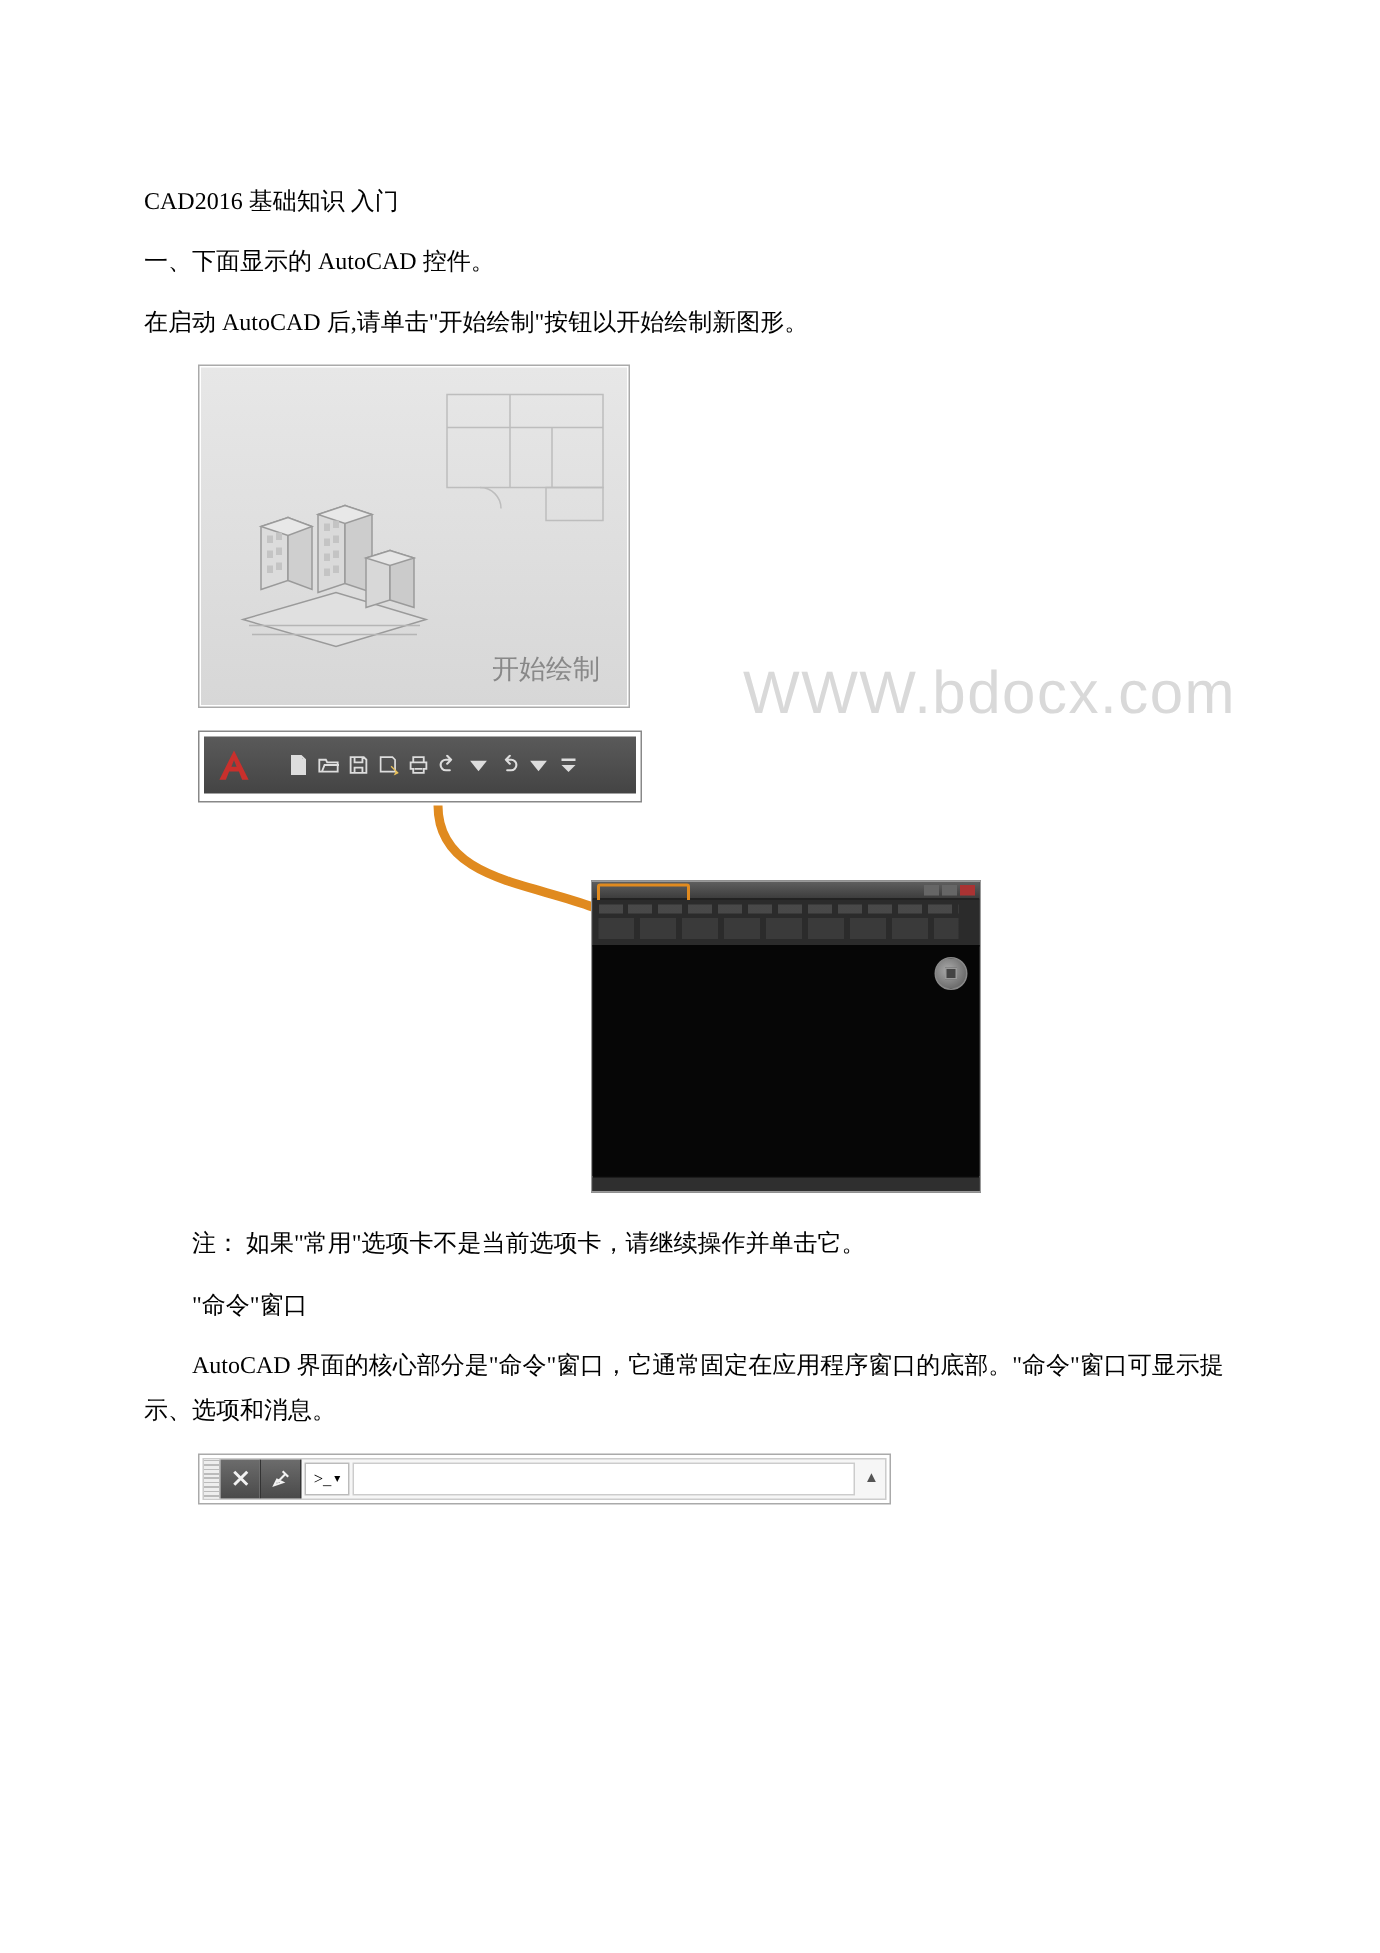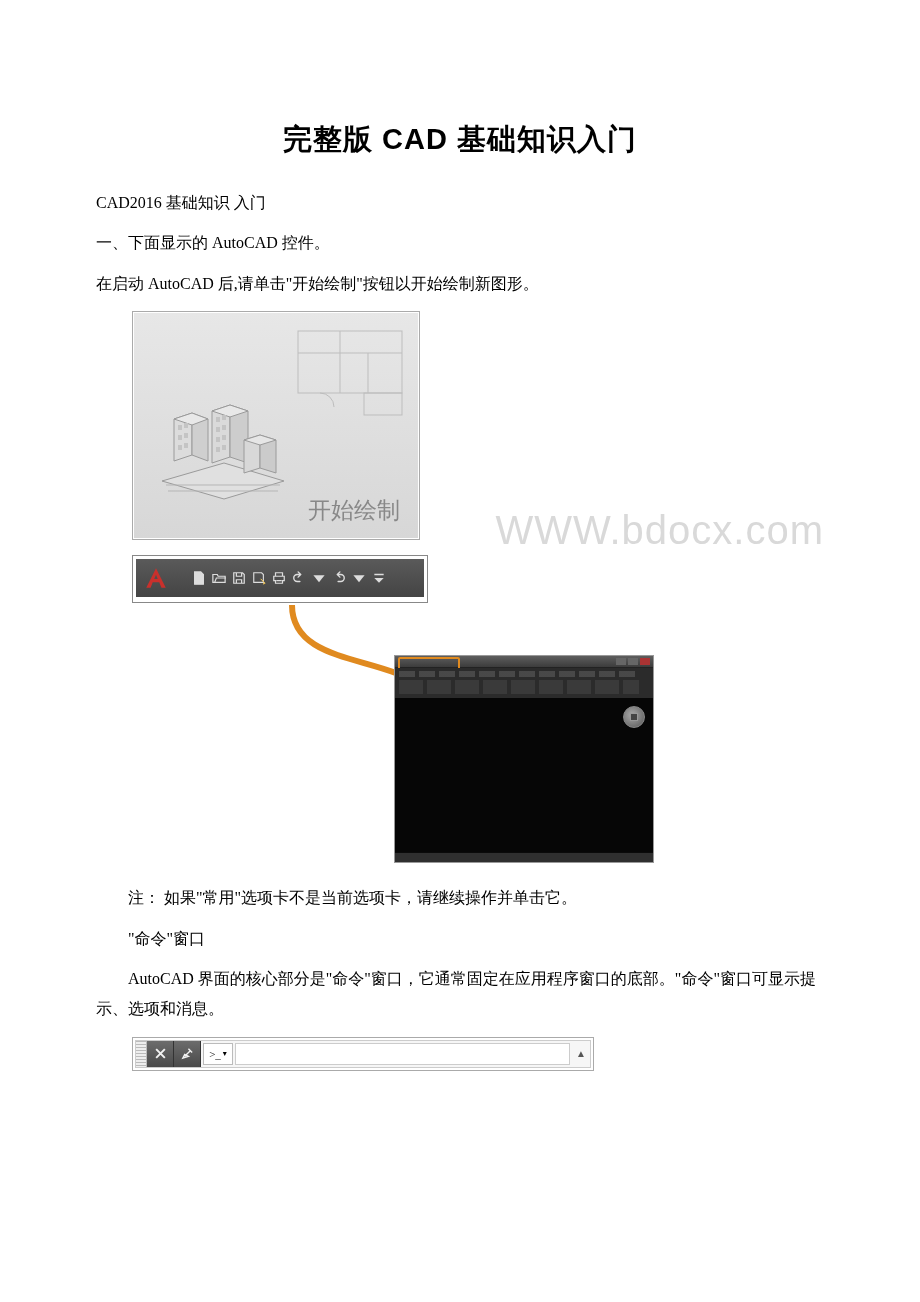--- a/index.html
+++ b/index.html
@@ -51,21 +51,21 @@
   
   .fig1-wrap { border: 1px solid #aaa; width: 286px; background: #fff; }
   .fig1 {
     width: 284px; height: 225px; margin: 1px;
     background: linear-gradient(#e7e7e7, #d7d7d7);
     position: relative;
     font-family: "SimSun", serif;
   }
   .fig1 .label {
     position: absolute; right: 18px; bottom: 12px;
-    font-size: 23px; color: #888;
+    font-size: 18px; color: #888;
   }
   .fig1 svg { position: absolute; left: 0; top: 0; }
 
   
   .fig2 { width: 522px; position: relative; height: 310px; }
   .qat {
     position: absolute; left: 0; top: 0;
     width: 294px; height: 46px;
     border: 1px solid #888; background: #fff;
   }
@@ -123,21 +123,20 @@
     background:linear-gradient(#6c6c6c,#4a4a4a); border-right:1px solid #333; color:#f2f2f2; }
   .fig3 .btn svg{width:13px;height:13px;}
   .fig3 .prompt { width:28px; display:flex; align-items:center; justify-content:center; background:#fff; border:1px solid #bbb; margin:2px; font-size:11px; }
   .fig3 .input { flex:1; background:#fff; margin:2px 2px 2px 0; border:1px solid #ccc; }
   .fig3 .tri { width:18px; display:flex; align-items:center; justify-content:center; color:#555; font-size:10px; }
 </style>
 </head>
 <body>
 
 <div class="page">
-  <h1 class="title">完整版 CAD 基础知识入门</h1>
 
   <p class="noindent">CAD2016 基础知识 入门</p>
   <p class="noindent">一、下面显示的 AutoCAD 控件。</p>
   <p class="noindent">在启动 AutoCAD 后,请单击"开始绘制"按钮以开始绘制新图形。</p>
 
   <div class="fig">
     <div class="fig1-wrap">
       <div class="fig1">
         <svg viewBox="0 0 284 225" width="284" height="225">
 

